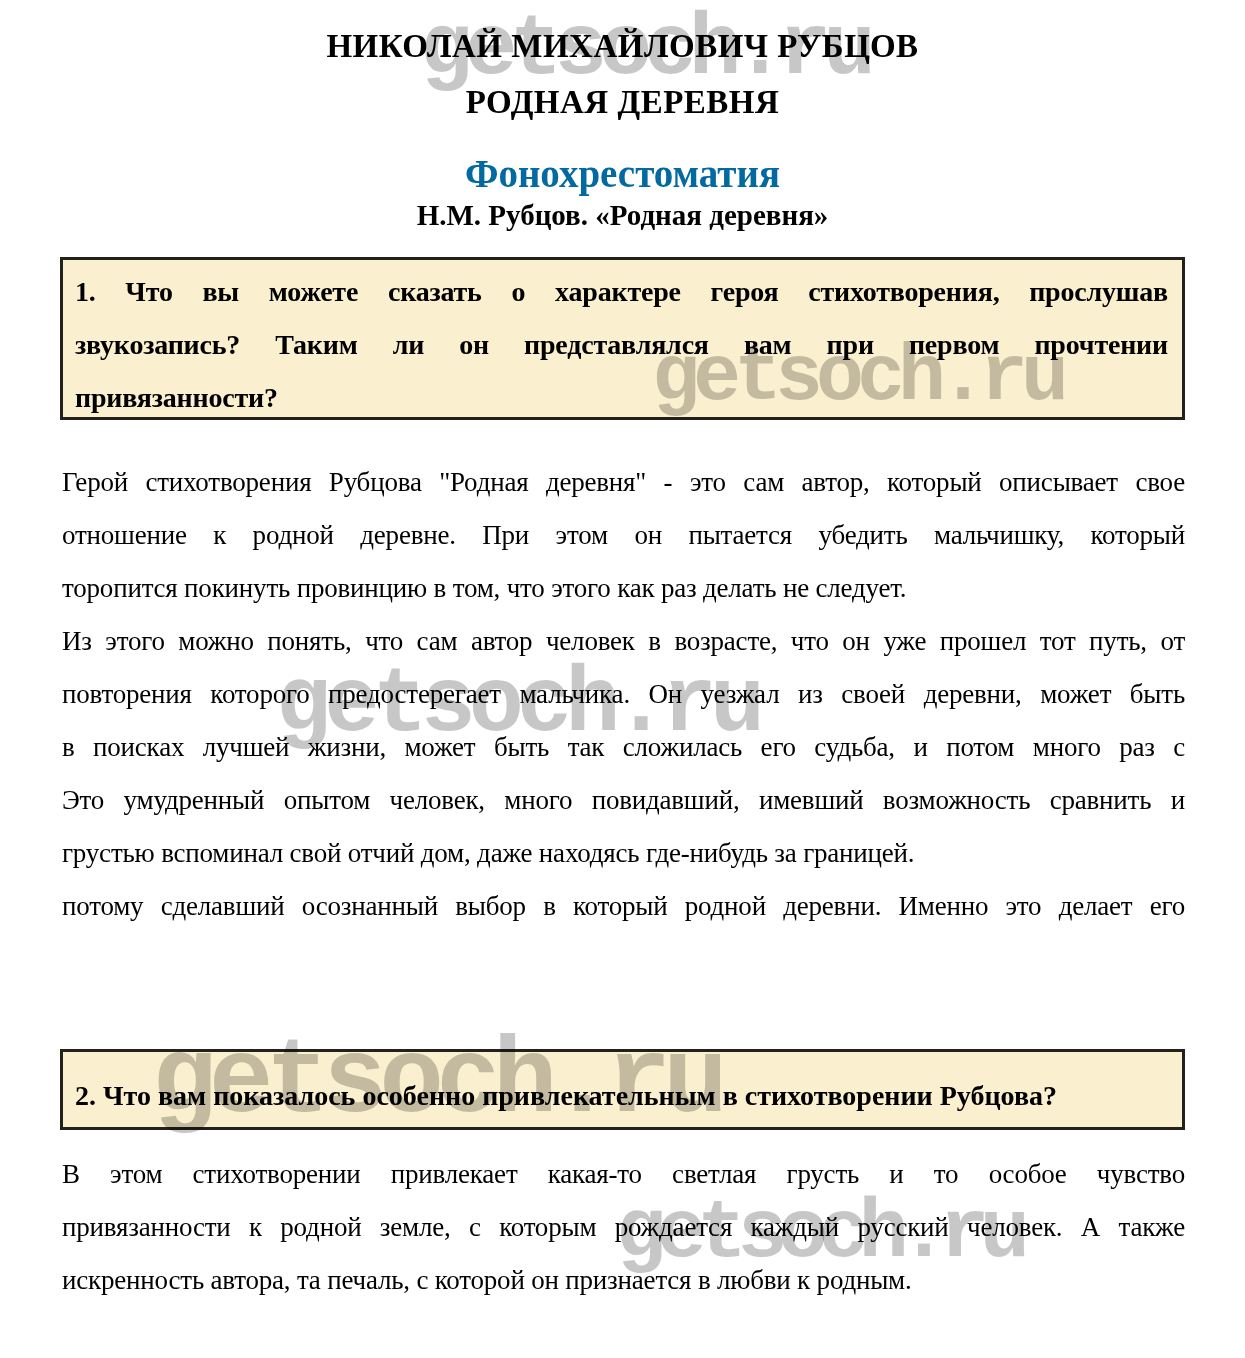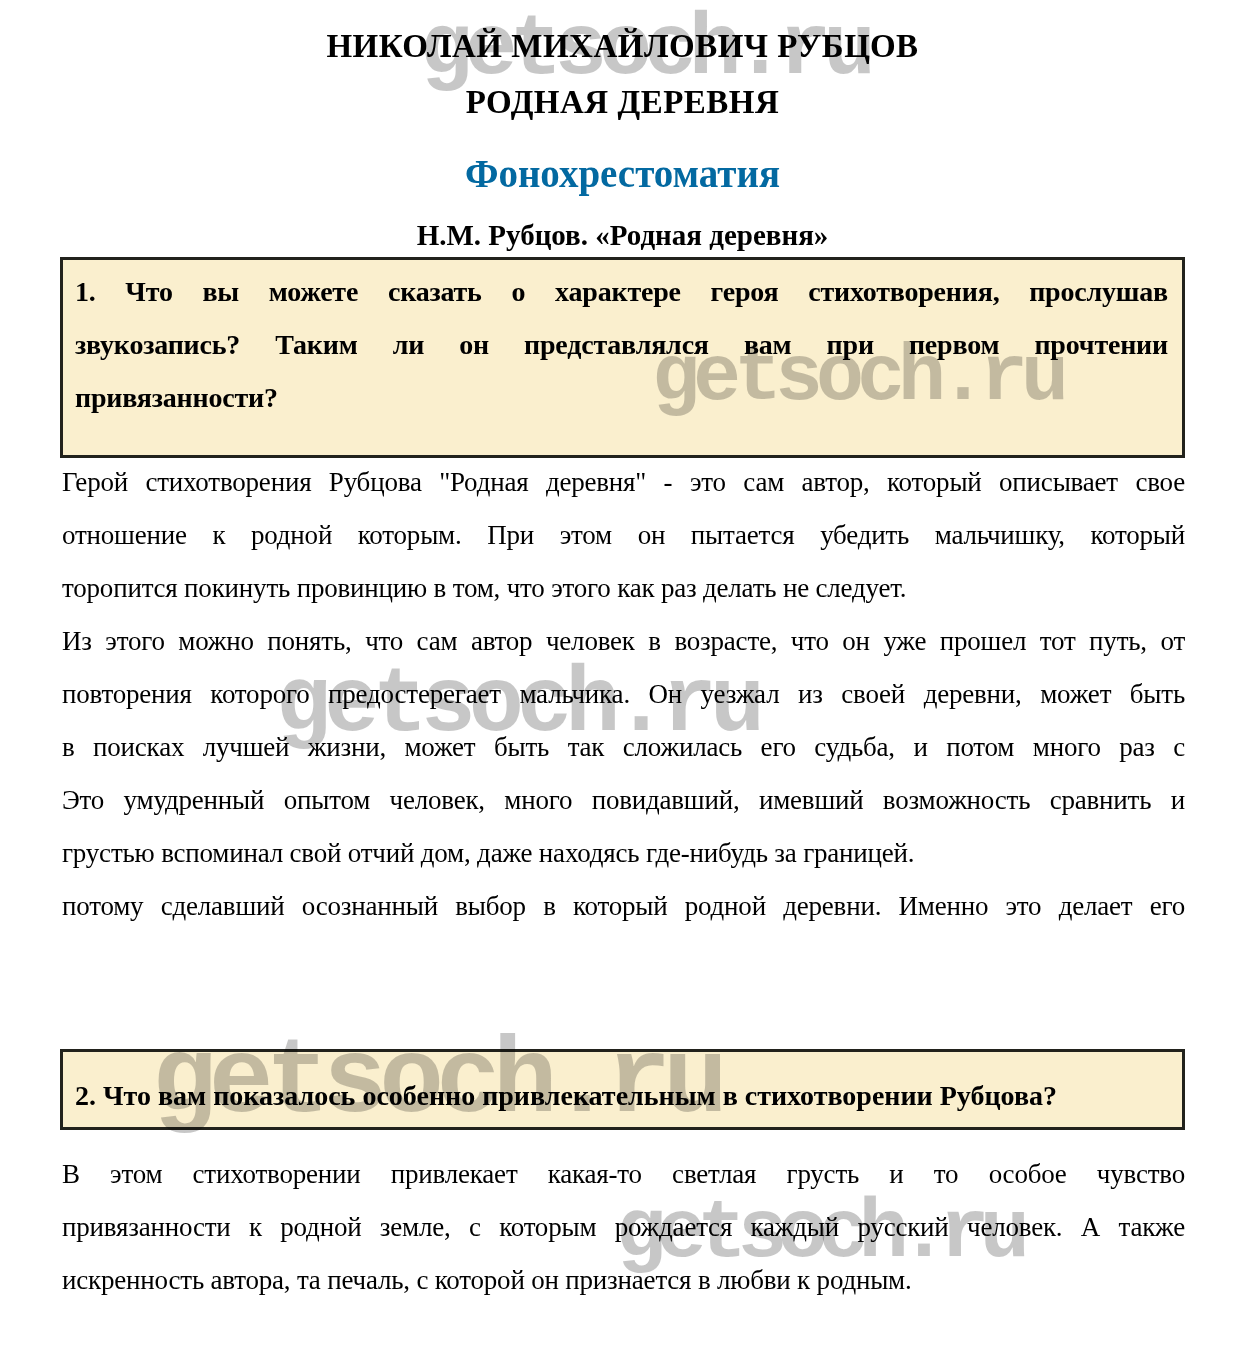--- a/index.html
+++ b/index.html
@@ -23,35 +23,35 @@
     left: 60px;
     width: 1125px;
     text-align: center;
     font-weight: bold;
     line-height: 1.15;
     z-index: 2;
   }
   .hline.author      { top: 28px;  font-size: 33px; letter-spacing: 0.5px; }
   .hline.work        { top: 84px;  font-size: 33px; letter-spacing: 0.5px; }
   .hline.section     { top: 152px; font-size: 39px; color: #0369a1; }
-  .hline.subsection  { top: 219px; font-size: 29px; text-align: center; }
+  .hline.subsection  { top: 199px; font-size: 29px; text-align: center; }
   
   .qbox {
     position: absolute;
     left: 60px;
     width: 1125px;
     box-sizing: border-box;
     background: #FAEFCE;
     border: 3px solid #22221C;
     font-weight: bold;
     font-size: 28px;
   }
   .qbox1 {
     top: 257px;
-    height: 201px;
+    height: 163px;
     padding: 5px 14px 0 12px;
   }
   .qbox2 {
     top: 1049px;
     height: 81px;
     padding: 0 14px 0 12px;
   }
   .qbox2 .single-line {
     line-height: 74px;
     text-align: left;
@@ -106,21 +106,21 @@
   <div class="hline subsection">Н.М. Рубцов. «Родная деревня»</div>
 
   <div class="qbox qbox1">
     <div class="jline">1. Что вы можете сказать о характере героя стихотворения, прослушав</div>
     <div class="jline">звукозапись? Таким ли он представлялся вам при первом прочтении</div>
     <div class="jline last">привязанности?</div>
   </div>
 
   <div class="ans ans1">
     <div class="jline">Герой стихотворения Рубцова "Родная деревня" - это сам автор, который описывает свое</div>
-    <div class="jline">отношение к родной которым. При этом он пытается убедить мальчишку, который</div>
+    <div class="jline">отношение к родной деревне. При этом он пытается убедить мальчишку, который</div>
     <div class="jline last">торопится покинуть провинцию в том, что этого как раз делать не следует.</div>
     <div class="jline">Из этого можно понять, что сам автор человек в возрасте, что он уже прошел тот путь, от</div>
     <div class="jline">повторения которого предостерегает мальчика. Он уезжал из своей деревни, может быть</div>
     <div class="jline">в поисках лучшей жизни, может быть так сложилась его судьба, и потом много раз с</div>
     <div class="jline">Это умудренный опытом человек, много повидавший, имевший возможность сравнить и</div>
     <div class="jline last">грустью вспоминал свой отчий дом, даже находясь где-нибудь за границей.</div>
     <div class="jline">потому сделавший осознанный выбор в который родной деревни. Именно это делает его</div>
   </div>
 
   <div class="qbox qbox2">

